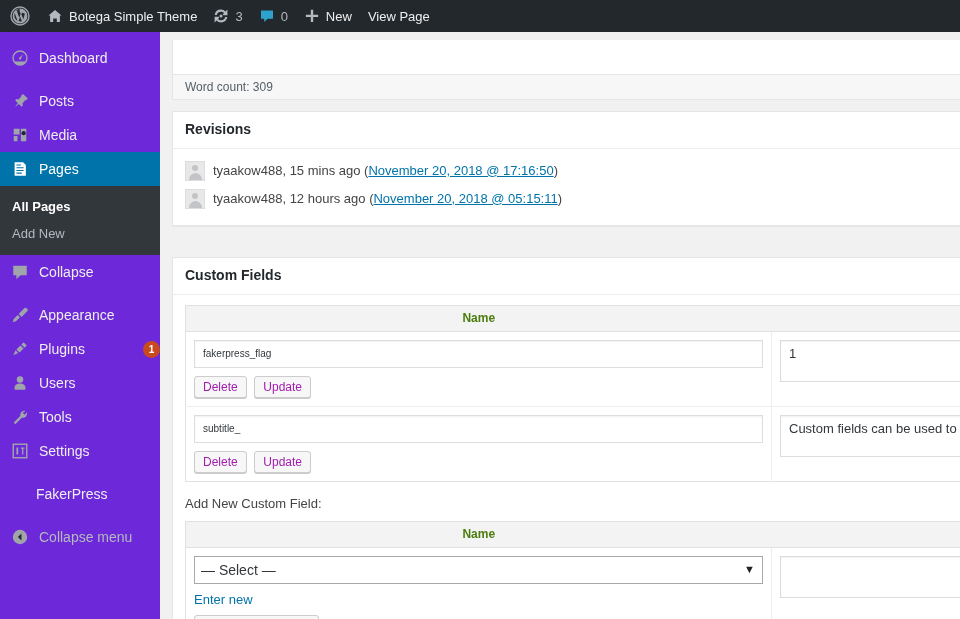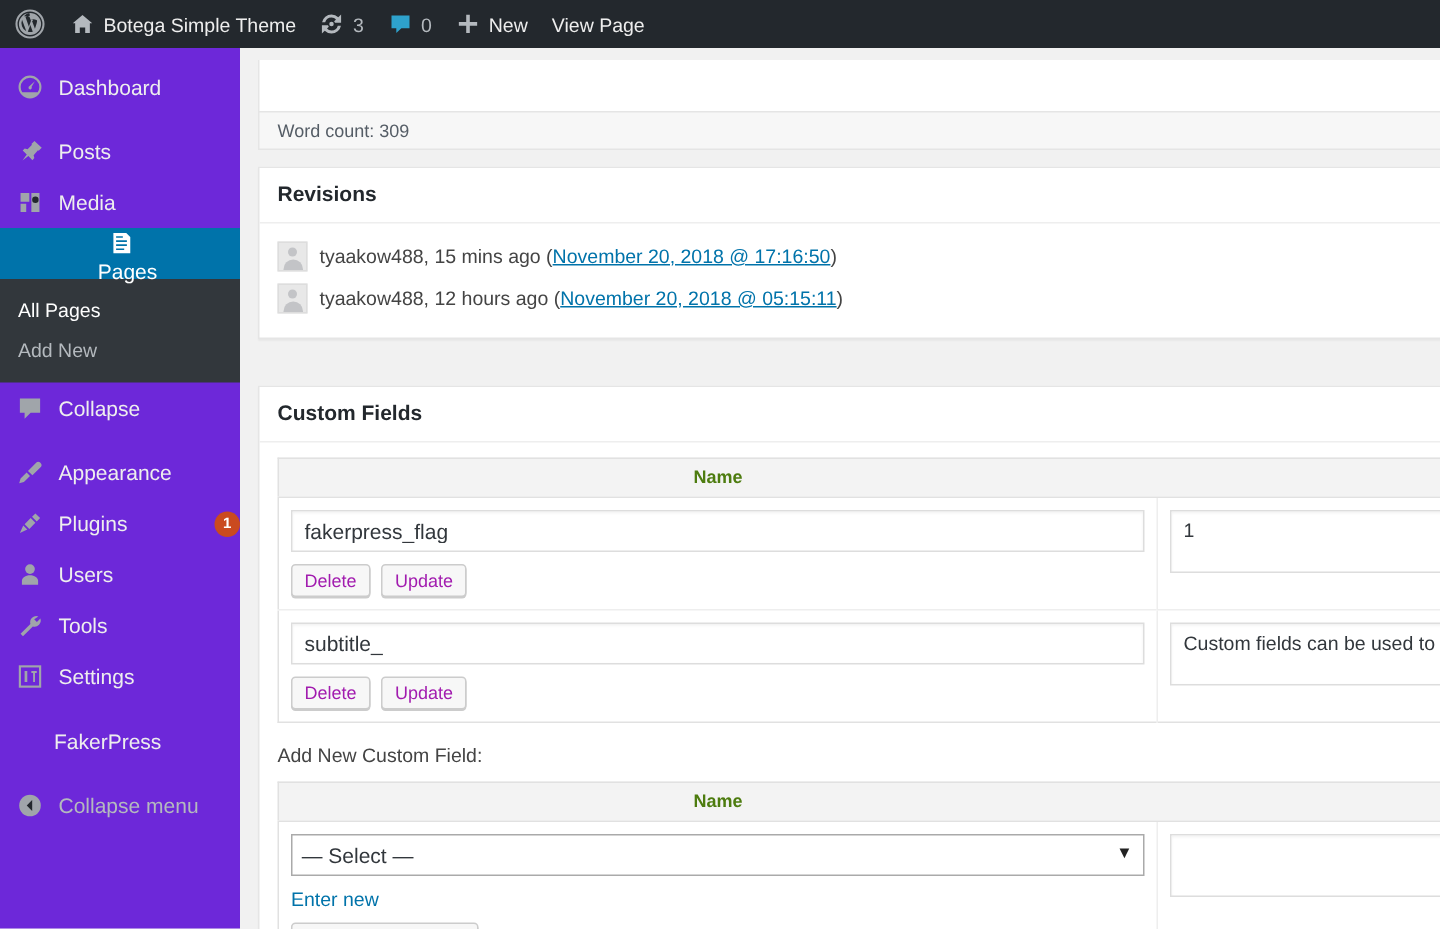--- a/index.html
+++ b/index.html
@@ -62,41 +62,40 @@
     margin-right: 9px;
     display: flex; align-items: center; justify-content: center;
     flex: 0 0 20px;
   }
   .menu-top .mlabel { flex: 1 1 auto; }
   .menu-sep { height: 9px; }
   .menu-top.current {
     background: #0073aa;
     color: #fff;
     font-weight: 400;
-    flex-direction: column;
   }
   .menu-top.current::after {
     content: "";
     position: absolute; right: -8px; top: 50%;
     margin-top: -8px;
     border: 8px solid transparent;
     border-right-color: #f1f1f1;
   }
   .submenu {
     background: #32373c;
     padding: 7px 0 8px 0;
   }
   .submenu a {
     display: block;
     padding: 6px 0 6px 12px;
     font-size: 13px;
     color: #b4b9be;
     text-decoration: none;
   }
-  .submenu a.cur { color: #fff; font-weight: normal; }
+  .submenu a.cur { color: #fff; font-weight: bold; }
   .badge {
     display: inline-block;
     min-width: 17px; height: 17px;
     line-height: 17px;
     padding: 0 5px;
     margin-left: 6px;
     border-radius: 10px;
     background: #ca4a1f;
     color: #fff;
     font-size: 10px;
@@ -215,21 +214,21 @@
     padding: 8px 8px 8px 8px;
     vertical-align: top;
     border-left: 1px solid #eee;
   }
   .cf-input {
     display: block;
     width: 100%;
     height: 28px;
     padding: 3px 8px;
     font-family: "Liberation Sans", sans-serif;
-    font-size: 14px;
+    font-size: 10px;
     color: #32373c;
     background: #fff;
     border: 1px solid #ddd;
     box-shadow: inset 0 1px 2px rgba(0,0,0,.06);
     border-radius: 0;
     outline: none;
   }
   .cf-textarea {
     display: block;
     width: 230px;

